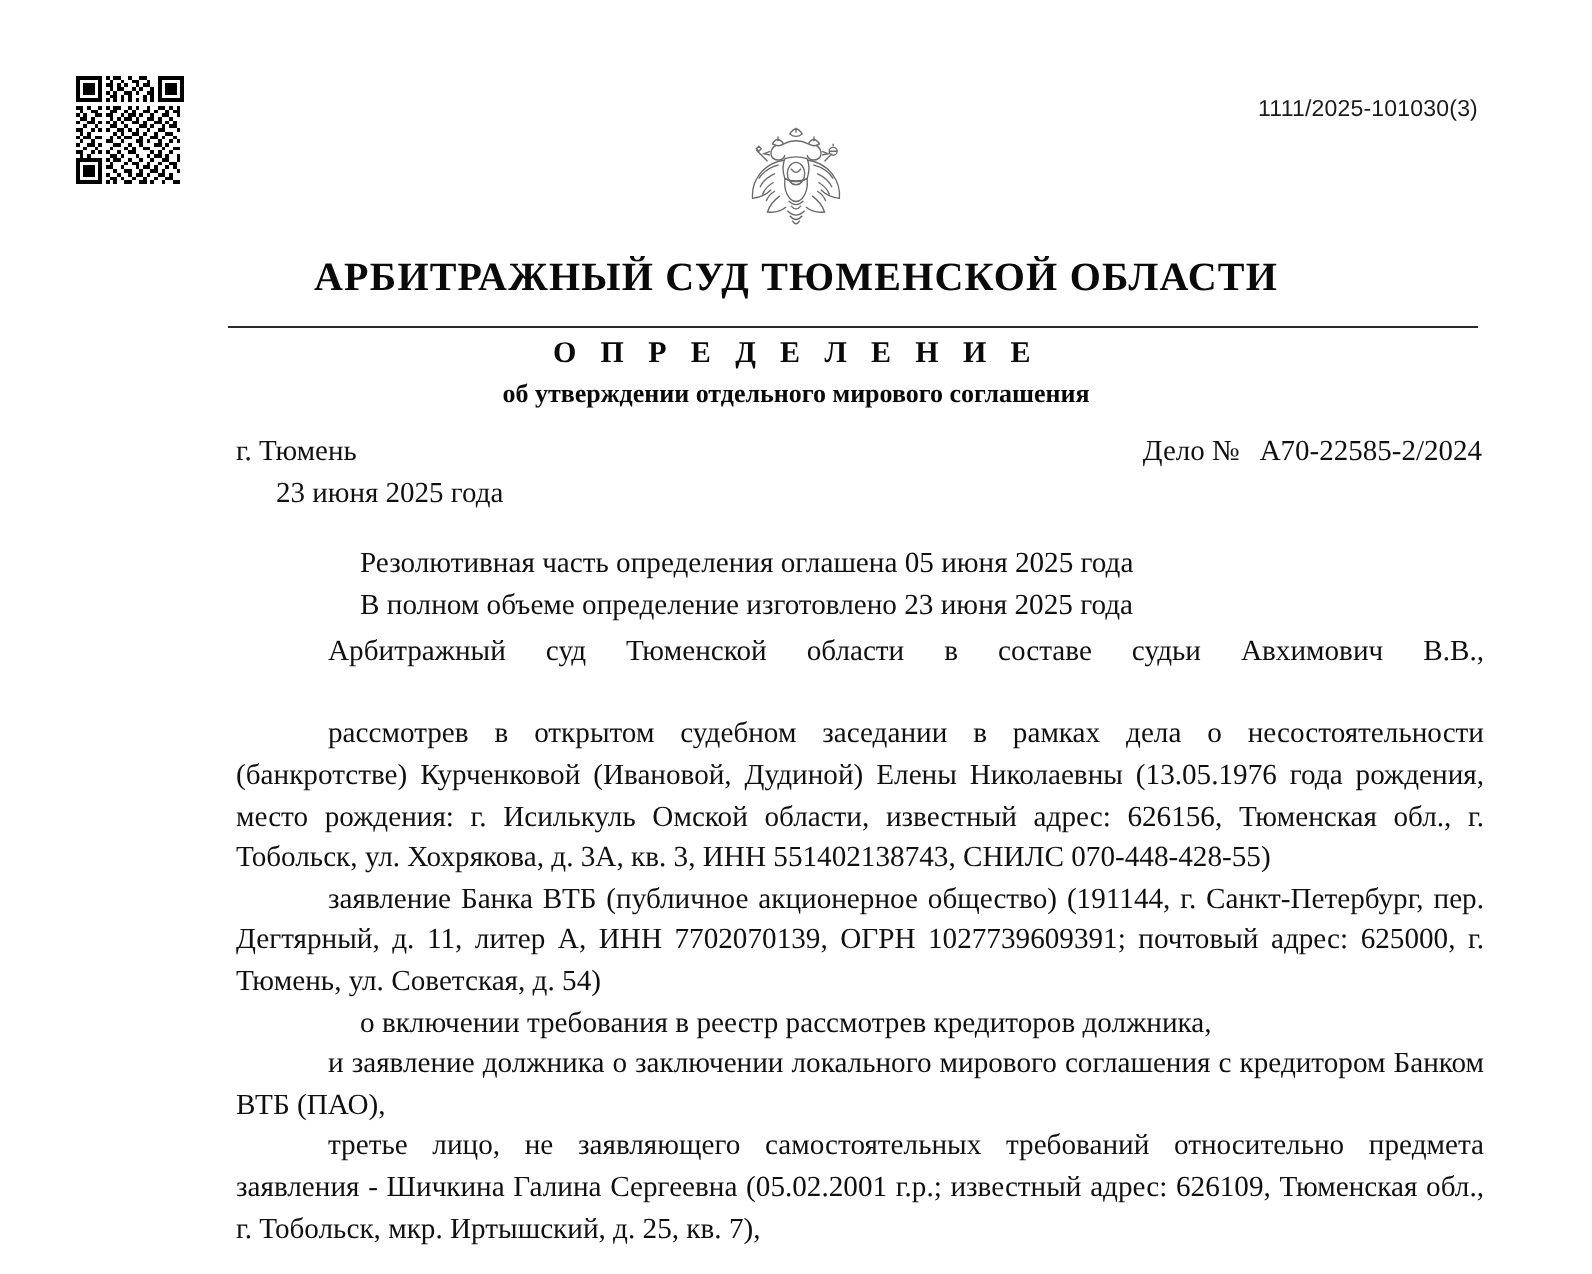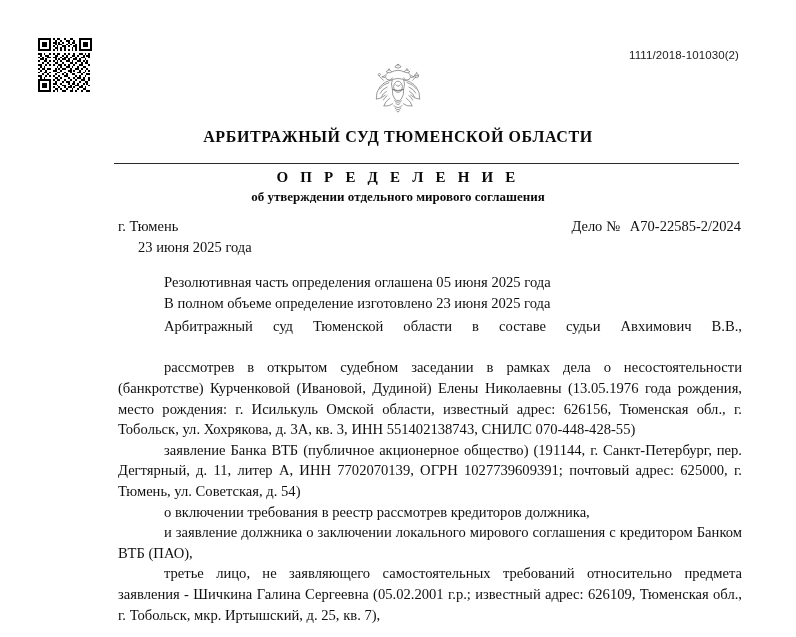--- a/index.html
+++ b/index.html
@@ -55,21 +55,21 @@
     justify-content: center;
   }
   .emblem svg { display: block; }
 
   
   .court-title {
     position: absolute;
     left: 0; right: 0;
     top: 128px;
     text-align: center;
-    font-size: 16px;
+    font-size: 20px;
     font-weight: bold;
     letter-spacing: 0.6px;
     color: #0a0a0a;
     white-space: nowrap;
   }
 
   .court-contacts {
     position: absolute;
     left: 0; right: 0;
     top: 150px;
@@ -137,21 +137,21 @@
     font-size: 14.6px;
     line-height: 20.6px;
   }
   .para {
     text-align: justify;
     text-justify: inter-word;
     margin: 0;
   }
   .para.indent { text-indent: 46px; }
   .para.gap { margin-top: 3px; }
-  .para.nojust { text-align: left; }
+  .para.nojust { text-align: left; margin-left: 16px; }
   .para:last-child::after { content: ""; }
   
   .para.force-just::after {
     content: "";
     display: inline-block;
     width: 100%;
   }
 </style>
 </head>
 <body>
@@ -393,21 +393,21 @@
           <rect x="10" y="28" width="1" height="1"></rect>
         <rect x="13" y="28" width="2" height="1"></rect>
           <rect x="17" y="28" width="2" height="1"></rect>
         <rect x="20" y="28" width="1" height="1"></rect>
           <rect x="23" y="28" width="1" height="1"></rect>
         <rect x="26" y="28" width="2" height="1"></rect>
       </g>
     </svg>
   </div>
 
-  <div class="doc-number">1111/2018-101030(2)</div>
+  <div class="doc-number">1111/2025-101030(3)</div>
 
   <div class="emblem">
     <svg width="62" height="62" viewBox="0 0 100 100" aria-hidden="true">
       <g fill="none" stroke="#6b6b6b" stroke-width="1.1">
 
         <path d="M31 16 q4 -7 9 0 q-4 3 -9 0 z"></path>
         <path d="M60 16 q4 -7 9 0 q-4 3 -9 0 z"></path>
         <path d="M45 8 q5 -8 10 0 q-5 4 -10 0 z"></path>
         <path d="M35.5 10 v4 M64.5 10 v4 M50 3 v4"></path>
         <path d="M40 16 q10 -5 20 0"></path>

